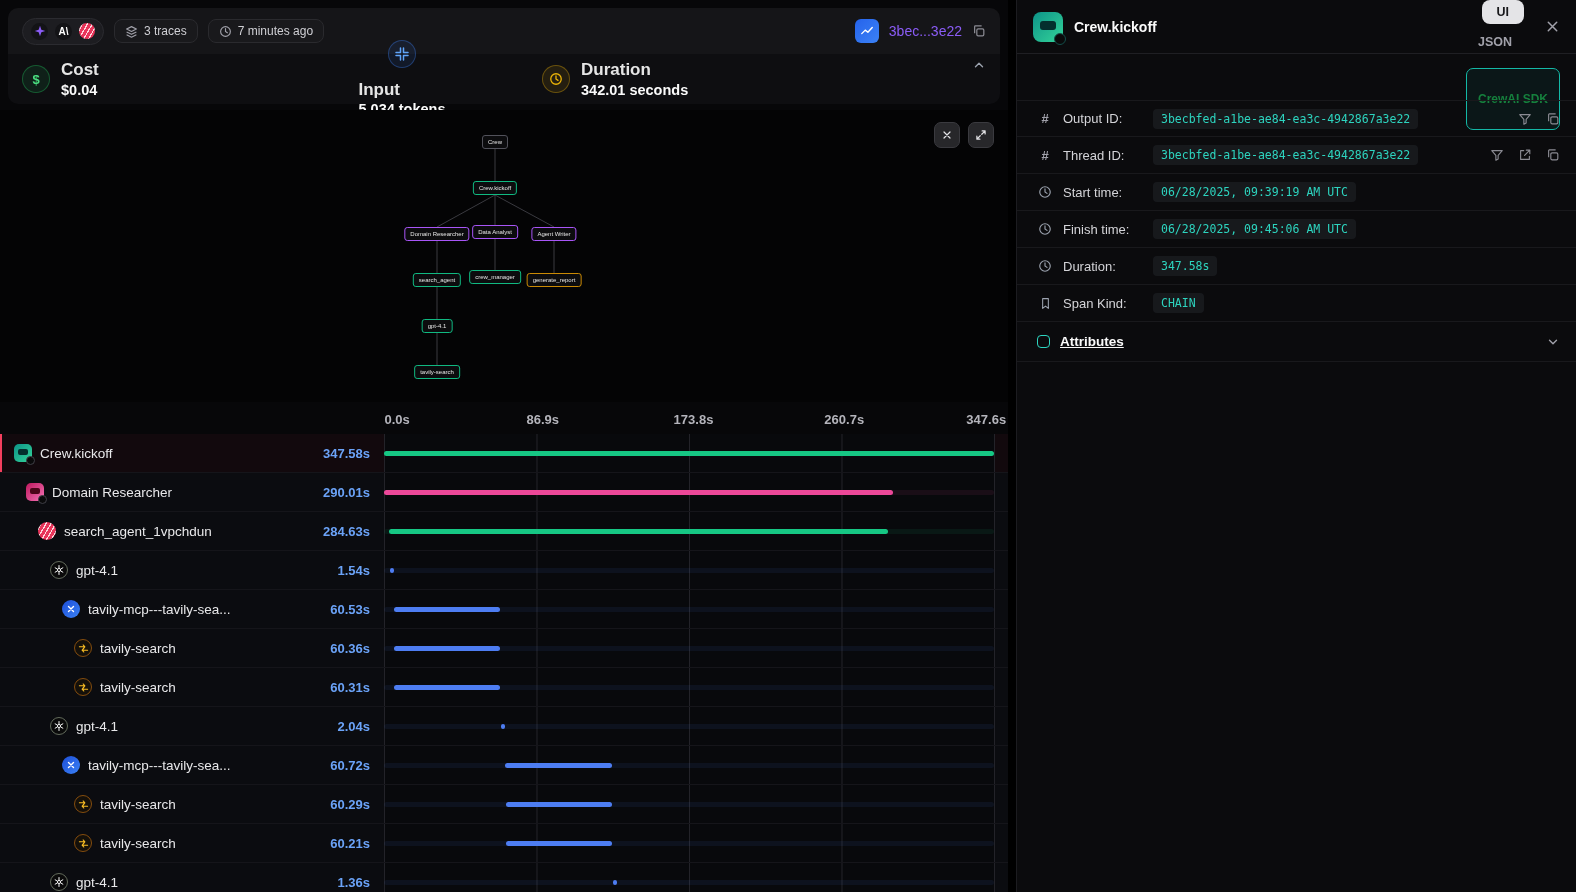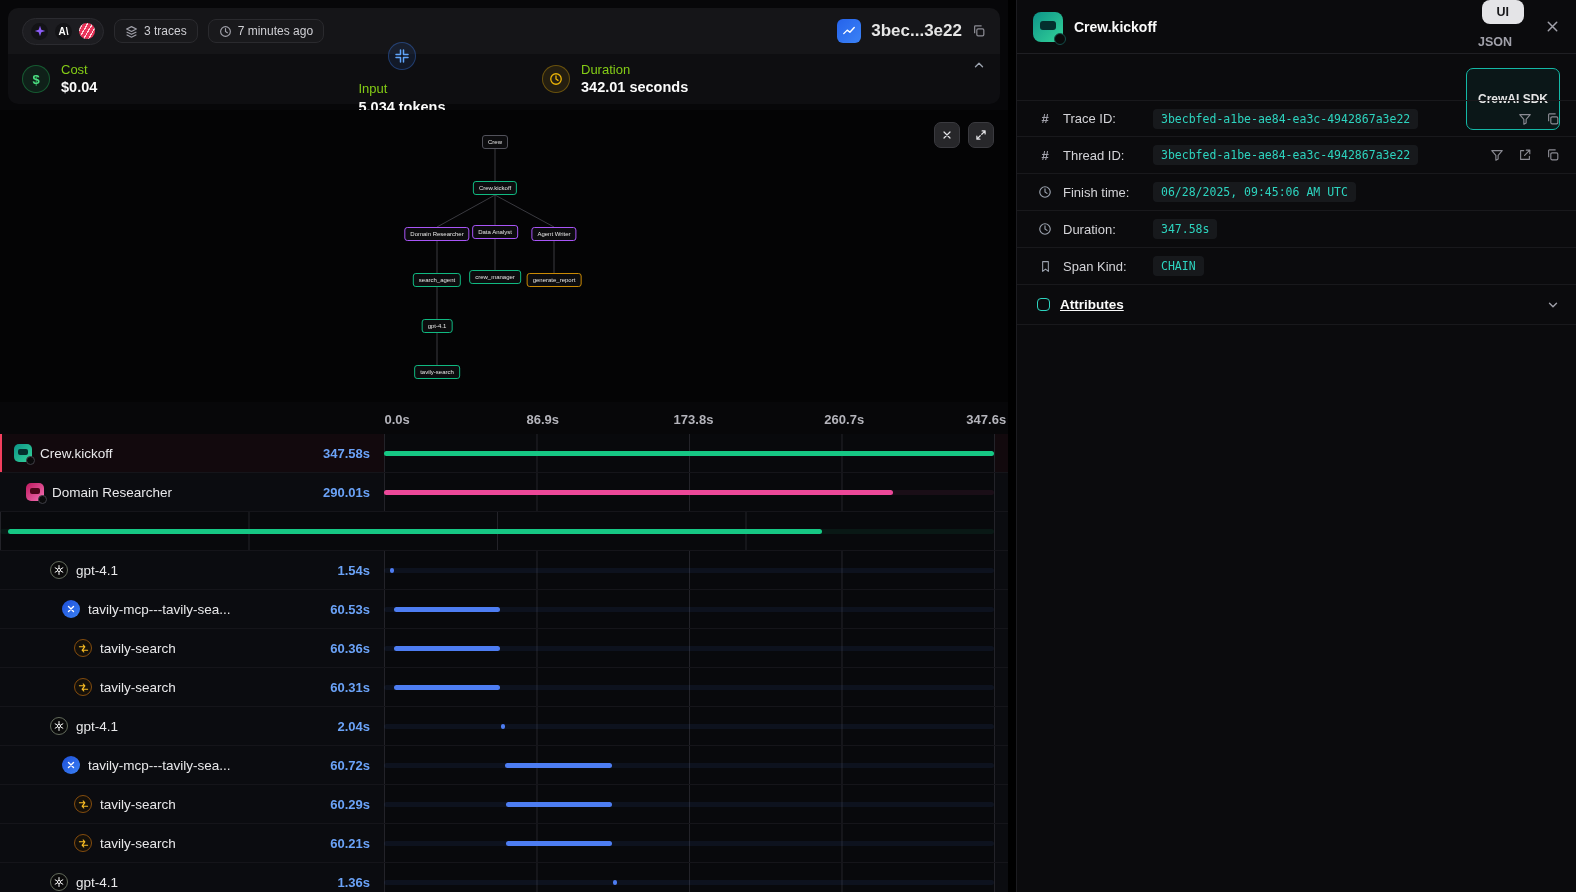--- a/index.html
+++ b/index.html
@@ -16,33 +16,33 @@
     display:flex; align-items:center; gap:7px; padding:4px 8px; }
   .mini { width:17px; height:17px; border-radius:50%; display:flex; align-items:center; justify-content:center; }
   .mini-sparkle { background:#131316; }
   .mini-a { background:#131316; color:#fff; font-weight:700; font-size:10px; }
   .badge { background:#19191c; border:1px solid #2a2a2e; border-radius:8px; padding:4px 10px;
     display:flex; align-items:center; gap:6px; font-size:12px; color:#cfcfd4; }
   .badge svg { display:block; }
   .tb-spacer { flex:1; }
   .chart-chip { width:24px; height:24px; border-radius:6px; background:linear-gradient(135deg,#2563eb,#3b82f6);
     display:flex; align-items:center; justify-content:center; }
-  .tb-id { font-size:17px; color:#e5e5e5;font-weight:bold; }
+  .tb-id { font-size:14px; color:#8b5cf6; }
   .act { color:#8b8b93; display:inline-flex; align-items:center; cursor:pointer; }
 
   .stats { margin:0 8px; height:50px; background:#0e0e11; border-radius:0 0 10px 10px;
     display:flex; align-items:center; padding:0 14px; position:relative; }
   .stat { display:flex; align-items:center; gap:11px; }
   .stat:nth-child(1){ width:240px; } .stat:nth-child(2){ width:280px;flex-direction:column; } .stat:nth-child(3){ width:286px; }
   .s-ic { width:28px; height:28px; border-radius:50%; display:flex; align-items:center; justify-content:center; flex:none; }
   .s-cost { background:rgba(34,197,94,.10); border:1px solid rgba(34,197,94,.35); color:#4ade80; font-weight:700; font-size:13px; }
   .s-in   { background:rgba(59,130,246,.10); border:1px solid rgba(59,130,246,.35); }
   .s-out  { background:rgba(168,85,247,.10); border:1px solid rgba(168,85,247,.35); }
   .s-dur  { background:rgba(234,179,8,.10);  border:1px solid rgba(234,179,8,.35); }
-  .s-label { font-size:13px; font-weight:400; color:#84cc16; line-height:1.25; }
+  .s-label { font-size:17px; font-weight:700; color:#e5e5e5; line-height:1.25; }
   .s-value { font-size:14.5px; font-weight:700; color:#fafafa; line-height:1.25; }
   .stats-collapse { position:absolute; right:14px; top:4px; color:#9ca3af; cursor:pointer; }
 
   .graph { margin-top:6px; height:292px; position:relative; background:#040405; }
   .graph svg.edges { position:absolute; left:0; top:0; }
   .gnode { position:absolute; transform:translate(-50%,-50%); background:#0c0c0e; border:1px solid;
     border-radius:3px; font-size:6px; line-height:1; padding:3px 5px; color:#e5e5e5; white-space:nowrap; }
   .graph-btns { position:absolute; right:14px; top:12px; display:flex; gap:8px; }
   .gbtn { width:26px; height:26px; border-radius:7px; background:#27272a; border:1px solid #3a3a3f;
     display:flex; align-items:center; justify-content:center; color:#e4e4e7; cursor:pointer; }
@@ -86,21 +86,21 @@
     display:flex; flex-direction:column; }
   .dhead { height:54px; border-bottom:1px solid #1f1f23; display:flex; align-items:center; gap:11px; padding:0 16px; }
   .dtitle { font-size:14px; font-weight:700; color:#fafafa; }
   .toggle { margin-left:auto; display:flex; align-items:flex-end; gap:6px;flex-direction:column; }
   .tg { border:none; background:transparent; color:#a1a1aa; font-family:inherit; font-size:12.5px;
     font-weight:700; padding:5px 12px; border-radius:8px; cursor:pointer; }
   .tg.on { background:#e4e4e7; color:#18181b; padding:5px 15px; }
   .dclose { margin-left:10px; color:#a1a1aa; cursor:pointer; display:flex; }
 
   .sdkrow { height:46px; display:flex; align-items:center; justify-content:flex-end; padding:0 16px; }
-  .sdk { border:1px solid #14b8a6; color:#e5e5e5; background:rgba(20,184,166,.07); border-radius:7px;
+  .sdk { border:1px solid #14b8a6; color:#15803d; background:rgba(20,184,166,.07); border-radius:7px;
     padding:23px 11px; font-size:12px; font-weight:700;margin-top:44px; }
 
   .frow { height:37px; display:flex; align-items:center; gap:10px; padding:0 16px 0 20px;
     border-bottom:1px solid #19191c; }
   .frow:first-child { border-top:1px solid #19191c; }
   .f-ic { width:16px; flex:none; display:flex; align-items:center; justify-content:center; color:#9ca3af; }
   .f-ic-hash { font-size:13px; font-weight:700; color:#a1a1aa; }
   .f-label { font-size:13px; color:#d4d4d8; width:80px; flex:none; }
   .f-val { font-family:"DejaVu Sans Mono", monospace; font-size:11.5px; color:#2dd4bf;
     background:rgba(148,163,184,.09); border-radius:4px; padding:3px 8px; white-space:nowrap; }
@@ -264,20 +264,25 @@
             </span>
       <span class="row-name">Domain Researcher</span>
       <span class="row-dur">290.01s</span>
     </div>
     <div class="trow-chart">
       <span class="track" style="background: rgba(236, 72, 153, 0.08);"></span>
       <span class="bar" style="left: 0%; width: 83.4%; background: rgb(236, 72, 153);"></span>
     </div>
   </div>
         <div class="trow">
+    <div class="trow-label" style="padding-left: 38px;">
+      <span class="ic ic-stripes"></span>
+      <span class="row-name">search_agent_1vpchdun</span>
+      <span class="row-dur">284.63s</span>
+    </div>
     <div class="trow-chart">
       <span class="track" style="background: rgba(22, 199, 132, 0.08);"></span>
       <span class="bar" style="left: 0.8%; width: 81.9%; background: rgb(22, 199, 132);"></span>
     </div>
   </div>
         <div class="trow">
     <div class="trow-label" style="padding-left: 50px;">
       <span class="ic ic-openai">
               <svg width="12" height="12" viewBox="0 0 16 16" fill="none" stroke="#fff" stroke-width="1.3">
                 <circle cx="8" cy="8" r="2.1"></circle>
@@ -435,21 +440,21 @@
       </span>
     </div>
 
     <div class="sdkrow">
       <span class="sdk">CrewAI SDK</span>
     </div>
 
     <div>
       <div class="frow">
         <span class="f-ic f-ic-hash">#</span>
-        <span class="f-label">Trace ID:</span>
+        <span class="f-label">Output ID:</span>
         <span class="f-val">3becbfed-a1be-ae84-ea3c-4942867a3e22</span>
         <span class="f-actions">
           <span class="act">
               <svg width="14" height="14" viewBox="0 0 16 16" fill="none" stroke="currentColor" stroke-width="1.3" stroke-linejoin="round">
                 <path d="M2 3h12L9.3 8.4v4.1l-2.6 1.4V8.4z"></path>
               </svg>
             </span>
           <span class="act">
               <svg width="14" height="14" viewBox="0 0 16 16" fill="none" stroke="currentColor" stroke-width="1.3">
                 <rect x="5.5" y="5.5" width="8" height="8" rx="1.5"></rect>
@@ -481,20 +486,30 @@
             </span>
         </span>
       </div>
       <div class="frow">
         <span class="f-ic">
             <svg width="14" height="14" viewBox="0 0 16 16" fill="none" stroke="currentColor" stroke-width="1.3" stroke-linecap="round">
               <circle cx="8" cy="8" r="6"></circle>
               <path d="M8 4.5V8l2.3 1.6"></path>
             </svg>
           </span>
+        <span class="f-label">Start time:</span>
+        <span class="f-val">06/28/2025, 09:39:19 AM UTC</span>
+      </div>
+      <div class="frow">
+        <span class="f-ic">
+            <svg width="14" height="14" viewBox="0 0 16 16" fill="none" stroke="currentColor" stroke-width="1.3" stroke-linecap="round">
+              <circle cx="8" cy="8" r="6"></circle>
+              <path d="M8 4.5V8l2.3 1.6"></path>
+            </svg>
+          </span>
         <span class="f-label">Finish time:</span>
         <span class="f-val">06/28/2025, 09:45:06 AM UTC</span>
       </div>
       <div class="frow">
         <span class="f-ic">
             <svg width="14" height="14" viewBox="0 0 16 16" fill="none" stroke="currentColor" stroke-width="1.3" stroke-linecap="round">
               <circle cx="8" cy="8" r="6"></circle>
               <path d="M8 4.5V8l2.3 1.6"></path>
             </svg>
           </span>

